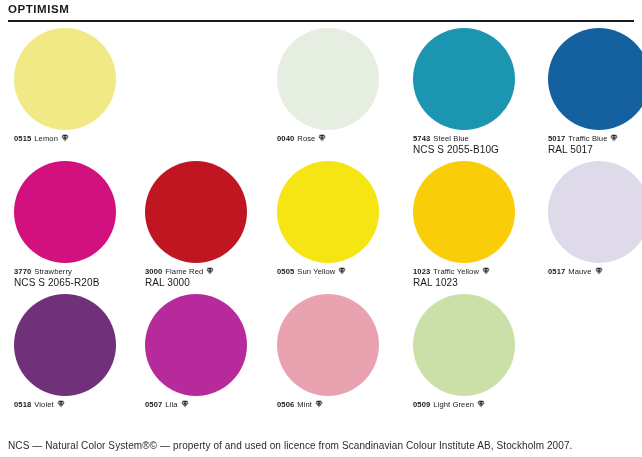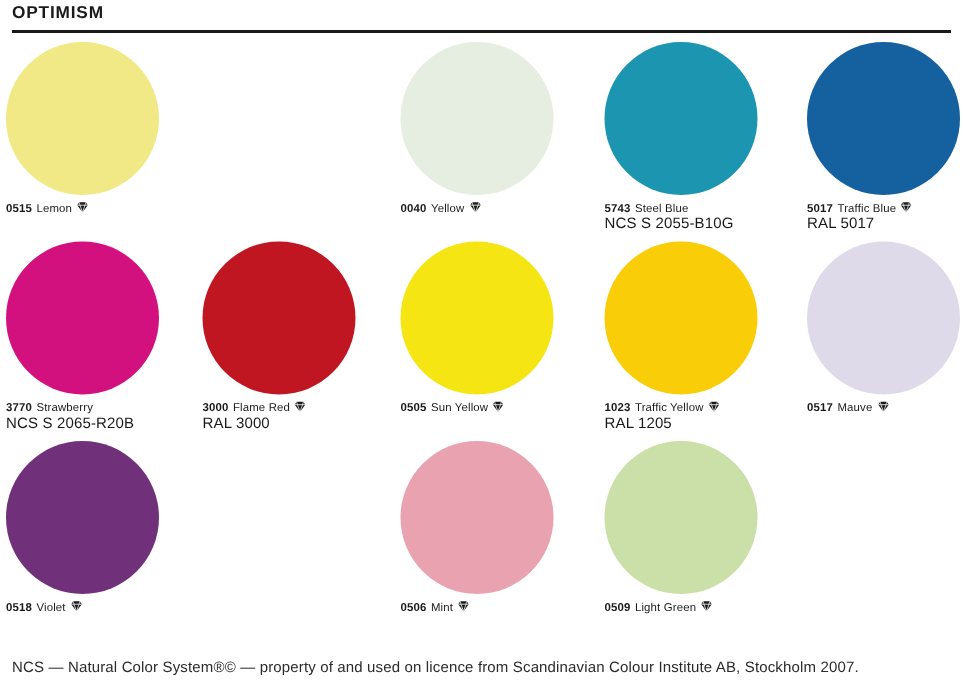--- a/index.html
+++ b/index.html
@@ -46,21 +46,21 @@
     left: 8px;
     top: 20px;
     width: 626px;
     height: 2px;
     background: #1a1a1a;
   }
 
   
   .grid {
     position: absolute;
-    left: 4px;
+    left: 14px;
     top: 28px;
     width: 626px;
     height: 400px;
   }
   .row {
     position: relative;
     width: 626px;
     height: 133px;
   }
   .cell {
@@ -158,21 +158,21 @@
                   <path d="M3.6 1.6 L4.6 5.6 M12.4 1.6 L11.4 5.6" stroke="#ffffff" stroke-width="0.9" fill="none"></path>
                 </svg></span>
           </span>
 
         </div>
       </div>
       <div class="cell c2">
         <div class="swatch" style="background: rgb(230, 238, 226);"></div>
         <div class="label">
           <span class="label-line1">
-            <span class="code">0040</span><span class="cname">Yellow</span><span class="gem"><svg width="8" height="8" viewBox="0 0 16 16" aria-hidden="true">
+            <span class="code">0040</span><span class="cname">Rose</span><span class="gem"><svg width="8" height="8" viewBox="0 0 16 16" aria-hidden="true">
                   <path d="M1 5.6 L8 15 L15 5.6 L12.4 1.6 L3.6 1.6 Z" fill="#1a1a1a"></path>
                   <path d="M1 5.6 L15 5.6" stroke="#ffffff" stroke-width="1.1" fill="none"></path>
                   <path d="M4.6 5.6 L8 15 L11.4 5.6" stroke="#ffffff" stroke-width="1" fill="none"></path>
                   <path d="M3.6 1.6 L4.6 5.6 M12.4 1.6 L11.4 5.6" stroke="#ffffff" stroke-width="0.9" fill="none"></path>
                 </svg></span>
           </span>
 
         </div>
       </div>
       <div class="cell c3">
@@ -242,21 +242,21 @@
         <div class="swatch" style="background: rgb(250, 205, 9);"></div>
         <div class="label">
           <span class="label-line1">
             <span class="code">1023</span><span class="cname">Traffic Yellow</span><span class="gem"><svg width="8" height="8" viewBox="0 0 16 16" aria-hidden="true">
                   <path d="M1 5.6 L8 15 L15 5.6 L12.4 1.6 L3.6 1.6 Z" fill="#1a1a1a"></path>
                   <path d="M1 5.6 L15 5.6" stroke="#ffffff" stroke-width="1.1" fill="none"></path>
                   <path d="M4.6 5.6 L8 15 L11.4 5.6" stroke="#ffffff" stroke-width="1" fill="none"></path>
                   <path d="M3.6 1.6 L4.6 5.6 M12.4 1.6 L11.4 5.6" stroke="#ffffff" stroke-width="0.9" fill="none"></path>
                 </svg></span>
           </span>
-          <span class="label-line2">RAL 1205</span>
+          <span class="label-line2">RAL 1023</span>
         </div>
       </div>
       <div class="cell c4">
         <div class="swatch" style="background: rgb(223, 218, 234);"></div>
         <div class="label">
           <span class="label-line1">
             <span class="code">0517</span><span class="cname">Mauve</span><span class="gem"><svg width="8" height="8" viewBox="0 0 16 16" aria-hidden="true">
                   <path d="M1 5.6 L8 15 L15 5.6 L12.4 1.6 L3.6 1.6 Z" fill="#1a1a1a"></path>
                   <path d="M1 5.6 L15 5.6" stroke="#ffffff" stroke-width="1.1" fill="none"></path>
                   <path d="M4.6 5.6 L8 15 L11.4 5.6" stroke="#ffffff" stroke-width="1" fill="none"></path>
@@ -276,20 +276,34 @@
             <span class="code">0518</span><span class="cname">Violet</span><span class="gem"><svg width="8" height="8" viewBox="0 0 16 16" aria-hidden="true">
                   <path d="M1 5.6 L8 15 L15 5.6 L12.4 1.6 L3.6 1.6 Z" fill="#1a1a1a"></path>
                   <path d="M1 5.6 L15 5.6" stroke="#ffffff" stroke-width="1.1" fill="none"></path>
                   <path d="M4.6 5.6 L8 15 L11.4 5.6" stroke="#ffffff" stroke-width="1" fill="none"></path>
                   <path d="M3.6 1.6 L4.6 5.6 M12.4 1.6 L11.4 5.6" stroke="#ffffff" stroke-width="0.9" fill="none"></path>
                 </svg></span>
           </span>
 
         </div>
       </div>
+      <div class="cell c1">
+        <div class="swatch" style="background: rgb(182, 42, 155);"></div>
+        <div class="label">
+          <span class="label-line1">
+            <span class="code">0507</span><span class="cname">Lila</span><span class="gem"><svg width="8" height="8" viewBox="0 0 16 16" aria-hidden="true">
+                  <path d="M1 5.6 L8 15 L15 5.6 L12.4 1.6 L3.6 1.6 Z" fill="#1a1a1a"></path>
+                  <path d="M1 5.6 L15 5.6" stroke="#ffffff" stroke-width="1.1" fill="none"></path>
+                  <path d="M4.6 5.6 L8 15 L11.4 5.6" stroke="#ffffff" stroke-width="1" fill="none"></path>
+                  <path d="M3.6 1.6 L4.6 5.6 M12.4 1.6 L11.4 5.6" stroke="#ffffff" stroke-width="0.9" fill="none"></path>
+                </svg></span>
+          </span>
+
+        </div>
+      </div>
       <div class="cell c2">
         <div class="swatch" style="background: rgb(233, 163, 176);"></div>
         <div class="label">
           <span class="label-line1">
             <span class="code">0506</span><span class="cname">Mint</span><span class="gem"><svg width="8" height="8" viewBox="0 0 16 16" aria-hidden="true">
                   <path d="M1 5.6 L8 15 L15 5.6 L12.4 1.6 L3.6 1.6 Z" fill="#1a1a1a"></path>
                   <path d="M1 5.6 L15 5.6" stroke="#ffffff" stroke-width="1.1" fill="none"></path>
                   <path d="M4.6 5.6 L8 15 L11.4 5.6" stroke="#ffffff" stroke-width="1" fill="none"></path>
                   <path d="M3.6 1.6 L4.6 5.6 M12.4 1.6 L11.4 5.6" stroke="#ffffff" stroke-width="0.9" fill="none"></path>
                 </svg></span>

